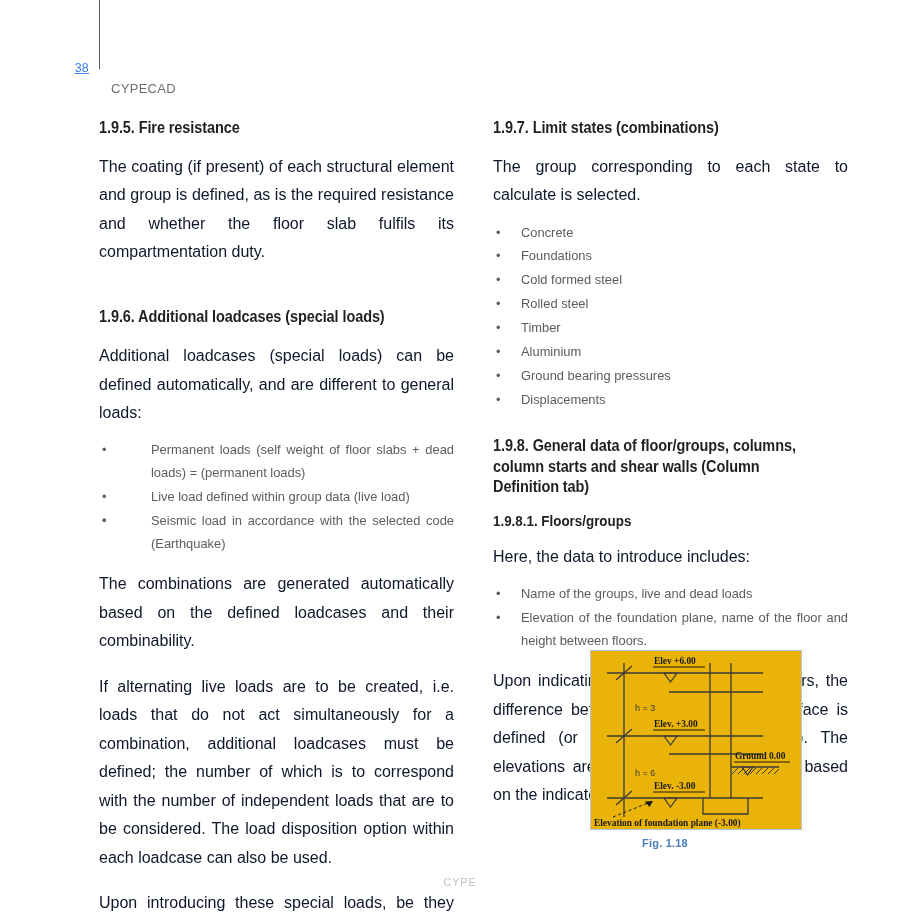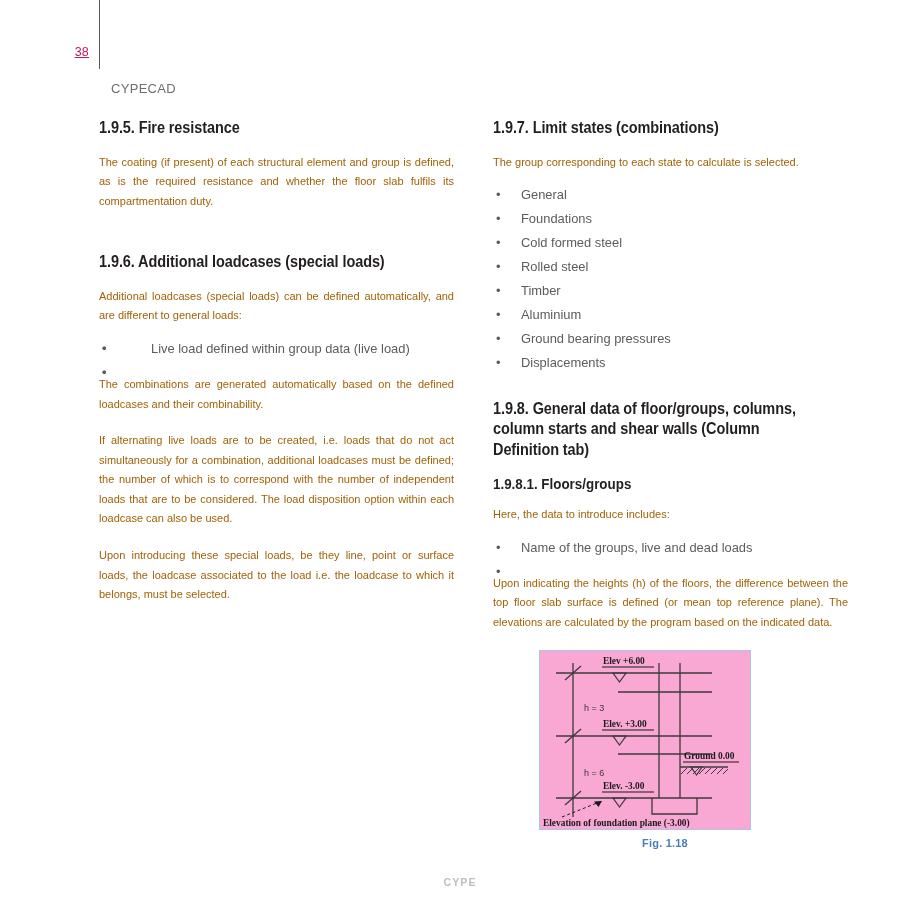--- a/index.html
+++ b/index.html
@@ -20,25 +20,25 @@
     position: absolute;
     left: 99px;
     top: 0;
     width: 1.4px;
     height: 69px;
     background: #58595b;
   }
   .page-number {
     position: absolute;
     left: 63px;
-    top: 45px;
+    top: 61px;
     width: 26px;
     text-align: right;
     font-size: 12.5px;
-    color: #be185d;
+    color: #3b82f6;
     letter-spacing: .2px;
     text-decoration: underline;
   }
   .header-title {
     position: absolute;
     left: 111px;
     top: 45px;
     font-size: 13px;
     color: #6d6e71;
     letter-spacing: .3px;
@@ -70,23 +70,23 @@
     font-family: "Liberation Sans Narrow", "Liberation Sans", sans-serif;
     font-size: 14.4px;
     font-weight: bold;
     color: #231f20;
     line-height: 1.3;
     transform: scaleX(0.93);
     transform-origin: left center;
   }
   p.body {
     margin: 0 0 17px 0;
-    font-size: 11px;
+    font-size: 16px;
     line-height: 1.78;
-    color: #a16207;
+    color: #0f172a;
     text-align: justify;
     text-justify: inter-word;
   }
   p.body.tight { margin-bottom: 12px; }
 
   ul.blist {
     margin: 0 0 14px 0;
     padding: 0;
     list-style: none;
   }
@@ -104,26 +104,26 @@
   
   .col-right ul.blist li { padding-left: 28px; text-align: left; }
   .col-right ul.blist li .bul { position: absolute; left: 3px; top: 0; }
   .col-right ul.blist li.justified { text-align: justify; }
 
   .bul { color: #5c5c5e; font-size: 12.9px; }
 
   
   .figure-box {
     position: absolute;
-    left: 539px;
+    left: 590px;
     top: 650px;
     width: 212px;
     height: 180px;
     border: 1.4px solid #a9c6e8;
-    background: #f9a8d4;
+    background: #eab308;
     box-sizing: border-box;
   }
   .fig-caption {
     position: absolute;
     left: 559px;
     top: 837px;
     width: 212px;
     text-align: center;
     font-size: 11px;
     font-weight: bold;
@@ -134,21 +134,20 @@
   
   .footer {
     position: absolute;
     left: 0;
     top: 876px;
     width: 920px;
     text-align: center;
     font-size: 10.6px;
     color: #bcbec0;
     letter-spacing: 1.1px;
-    font-weight: bold;
   }
 
   svg { display: block; }
 </style>
 </head>
 <body>
 
 <div class="header-rule"></div>
 <div class="page-number">38</div>
 <div class="header-title">CYPECAD</div>
@@ -159,47 +158,49 @@
   <p class="body">The coating (if present) of each structural element and group is defined, as is the required resistance and whether the floor slab fulfils its compartmentation duty.</p>
 
   <div style="height:24px"></div>
 
   <h2 class="sec">1.9.6. Additional loadcases (special loads)</h2>
   <p class="body tight">Additional loadcases (special loads) can be defined automatically, and are different to general loads:</p>
 
   <ul class="blist">
     <li>
       <span class="bul">•</span>
+      <span>Permanent loads (self weight of floor slabs + dead loads) = (permanent loads)</span>
     </li>
     <li>
       <span class="bul">•</span>
       <span>Live load defined within group data (live load)</span>
     </li>
     <li>
       <span class="bul">•</span>
     </li>
     <li>
       <span class="bul">•</span>
+      <span>Seismic load in accordance with the selected code (Earthquake)</span>
     </li>
   </ul>
 
   <p class="body">The combinations are generated automatically based on the defined loadcases and their combinability.</p>
   <p class="body">If alternating live loads are to be created, i.e. loads that do not act simultaneously for a combination, additional loadcases must be defined; the number of which is to correspond with the number of independent loads that are to be considered. The load disposition option within each loadcase can also be used.</p>
   <p class="body">Upon introducing these special loads, be they line, point or surface loads, the loadcase associated to the load i.e. the loadcase to which it belongs, must be selected.</p>
 </div>
 
 <div class="col col-right">
 
   <h2 class="sec">1.9.7. Limit states (combinations)</h2>
   <p class="body tight">The group corresponding to each state to calculate is selected.</p>
 
   <ul class="blist">
     <li>
       <span class="bul">•</span>
-      <span>General</span>
+      <span>Concrete</span>
     </li>
     <li>
       <span class="bul">•</span>
       <span>Foundations</span>
     </li>
     <li>
       <span class="bul">•</span>
       <span>Cold formed steel</span>
     </li>
     <li>
@@ -230,20 +231,21 @@
   <h3 class="subsec">1.9.8.1. Floors/groups</h3>
   <p class="body tight">Here, the data to introduce includes:</p>
 
   <ul class="blist">
     <li>
       <span class="bul">•</span>
       <span>Name of the groups, live and dead loads</span>
     </li>
     <li class="justified">
       <span class="bul">•</span>
+      <span>Elevation of the foundation plane, name of the floor and height between floors.</span>
     </li>
   </ul>
 
   <p class="body">Upon indicating the heights (h) of the floors, the difference between the top floor slab surface is defined (or mean top reference plane). The elevations are calculated by the program based on the indicated data.</p>
 </div>
 
 <div class="figure-box">
   <svg width="209" height="177" viewBox="0 0 209 177">
     <g stroke="#3a3a3a" fill="none" stroke-width="1.3">
 

